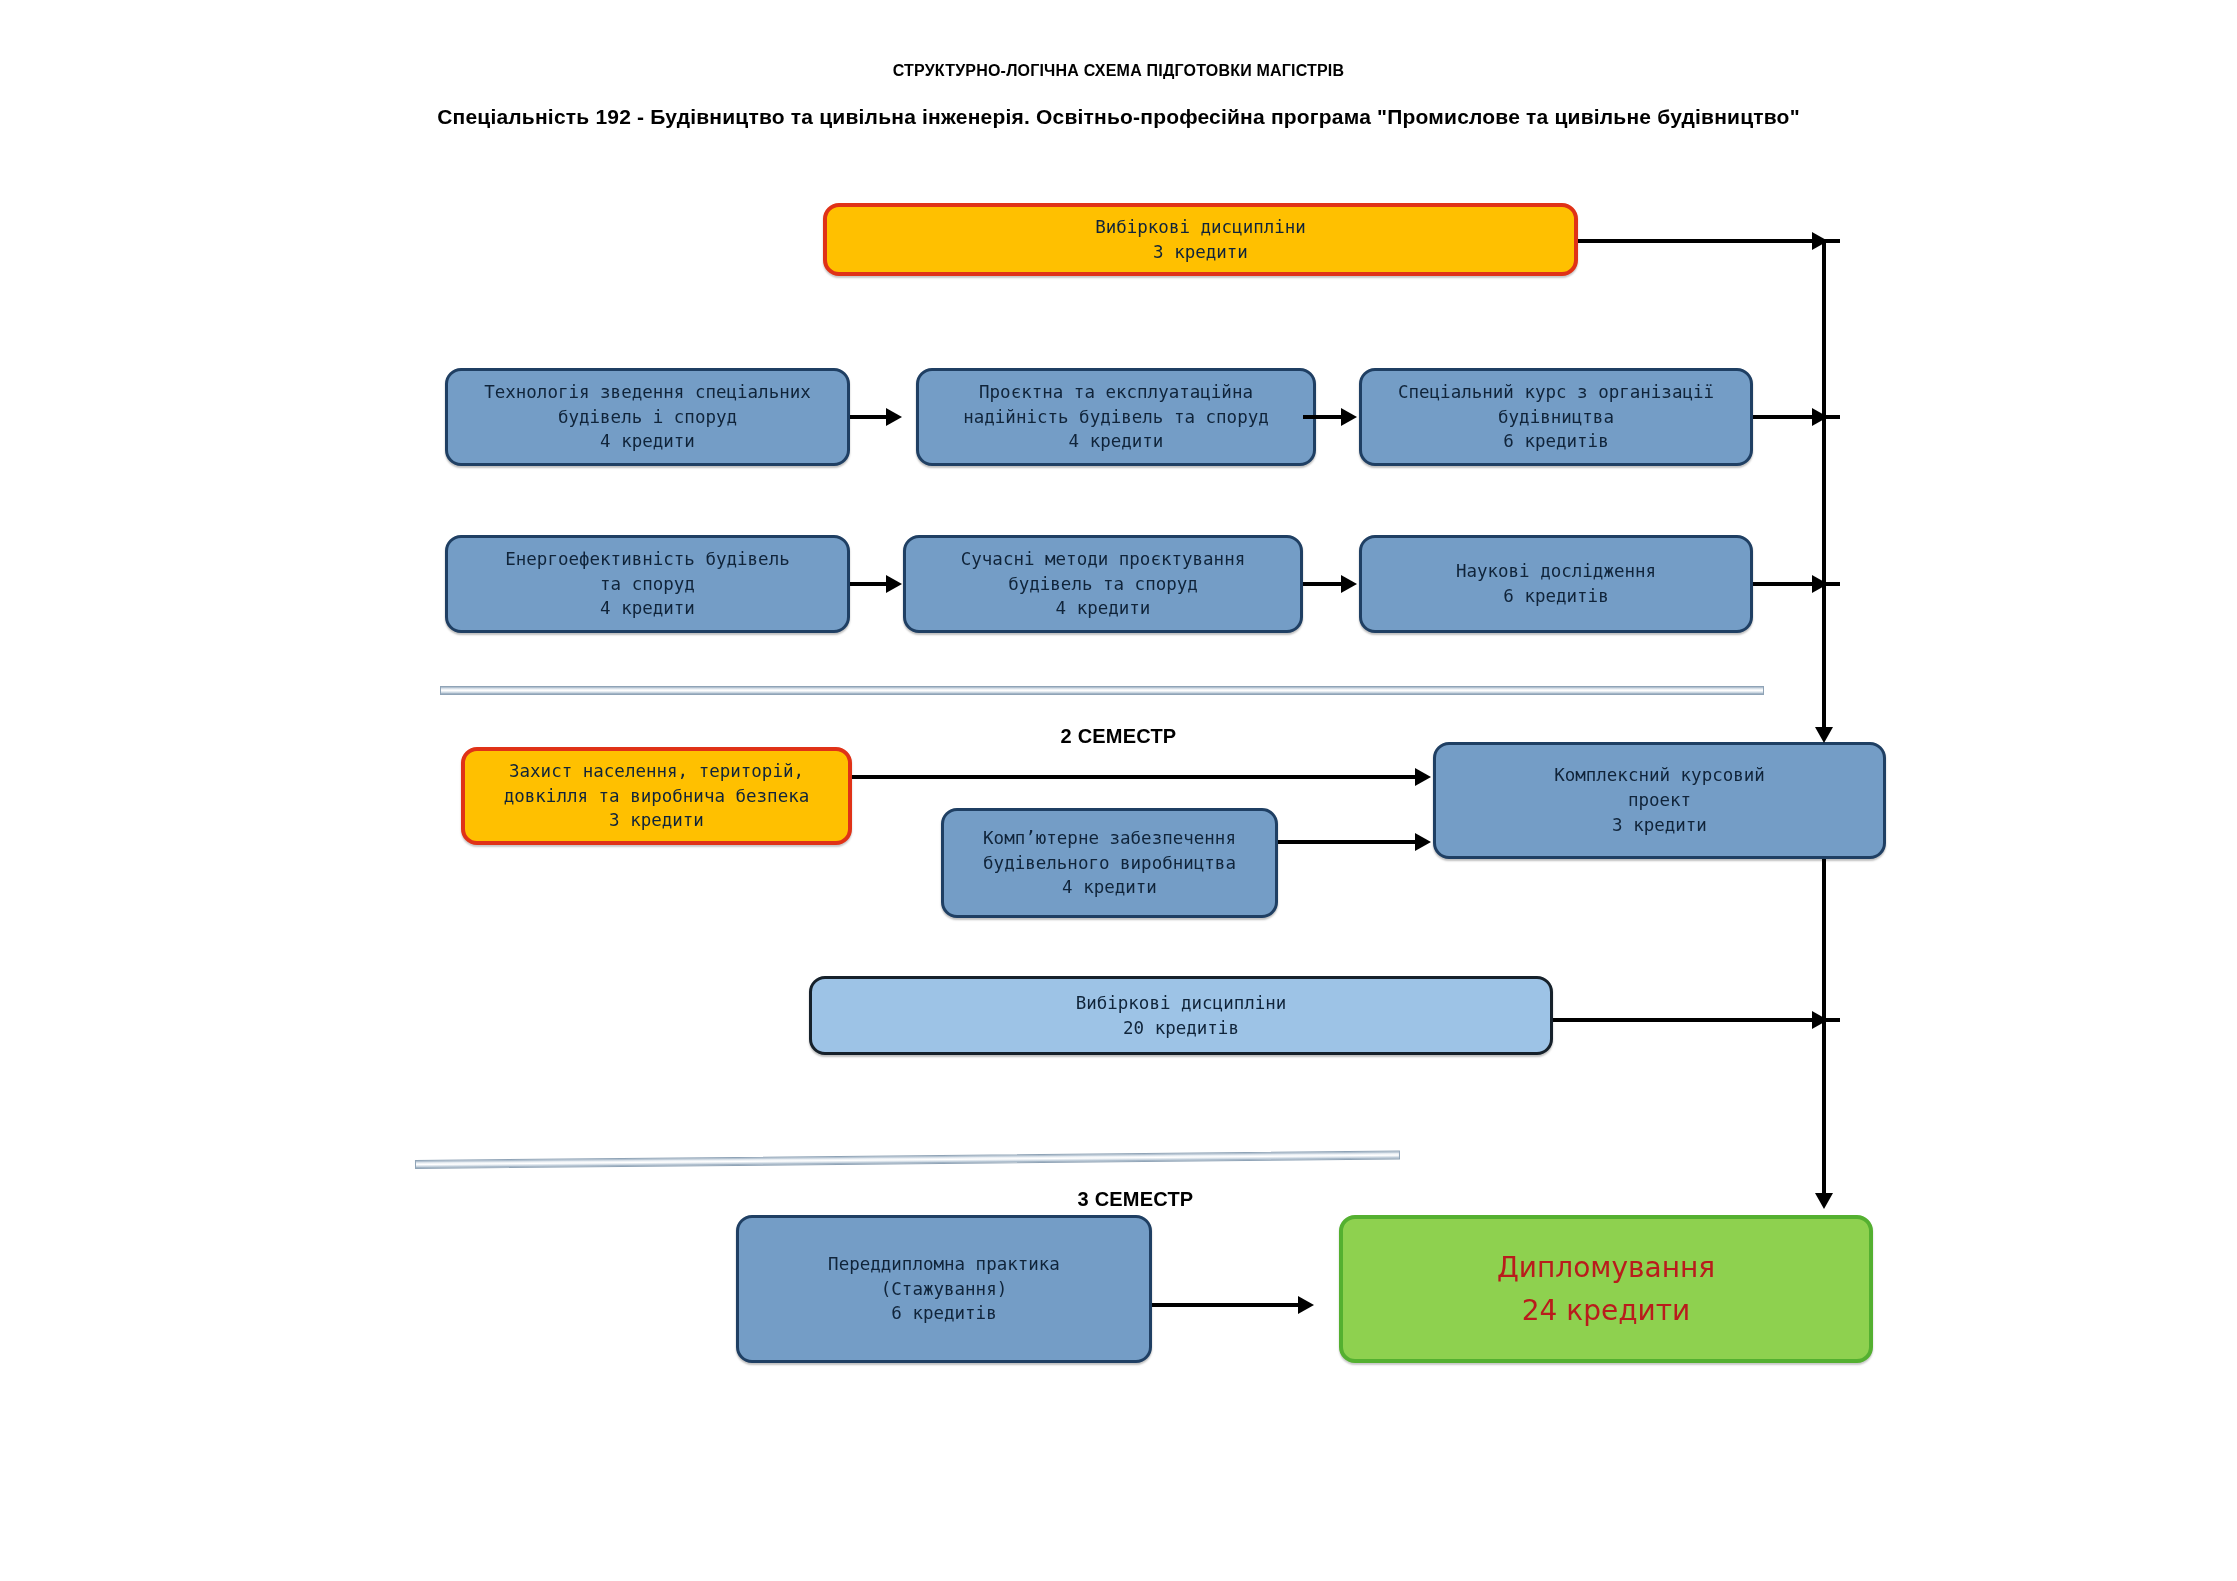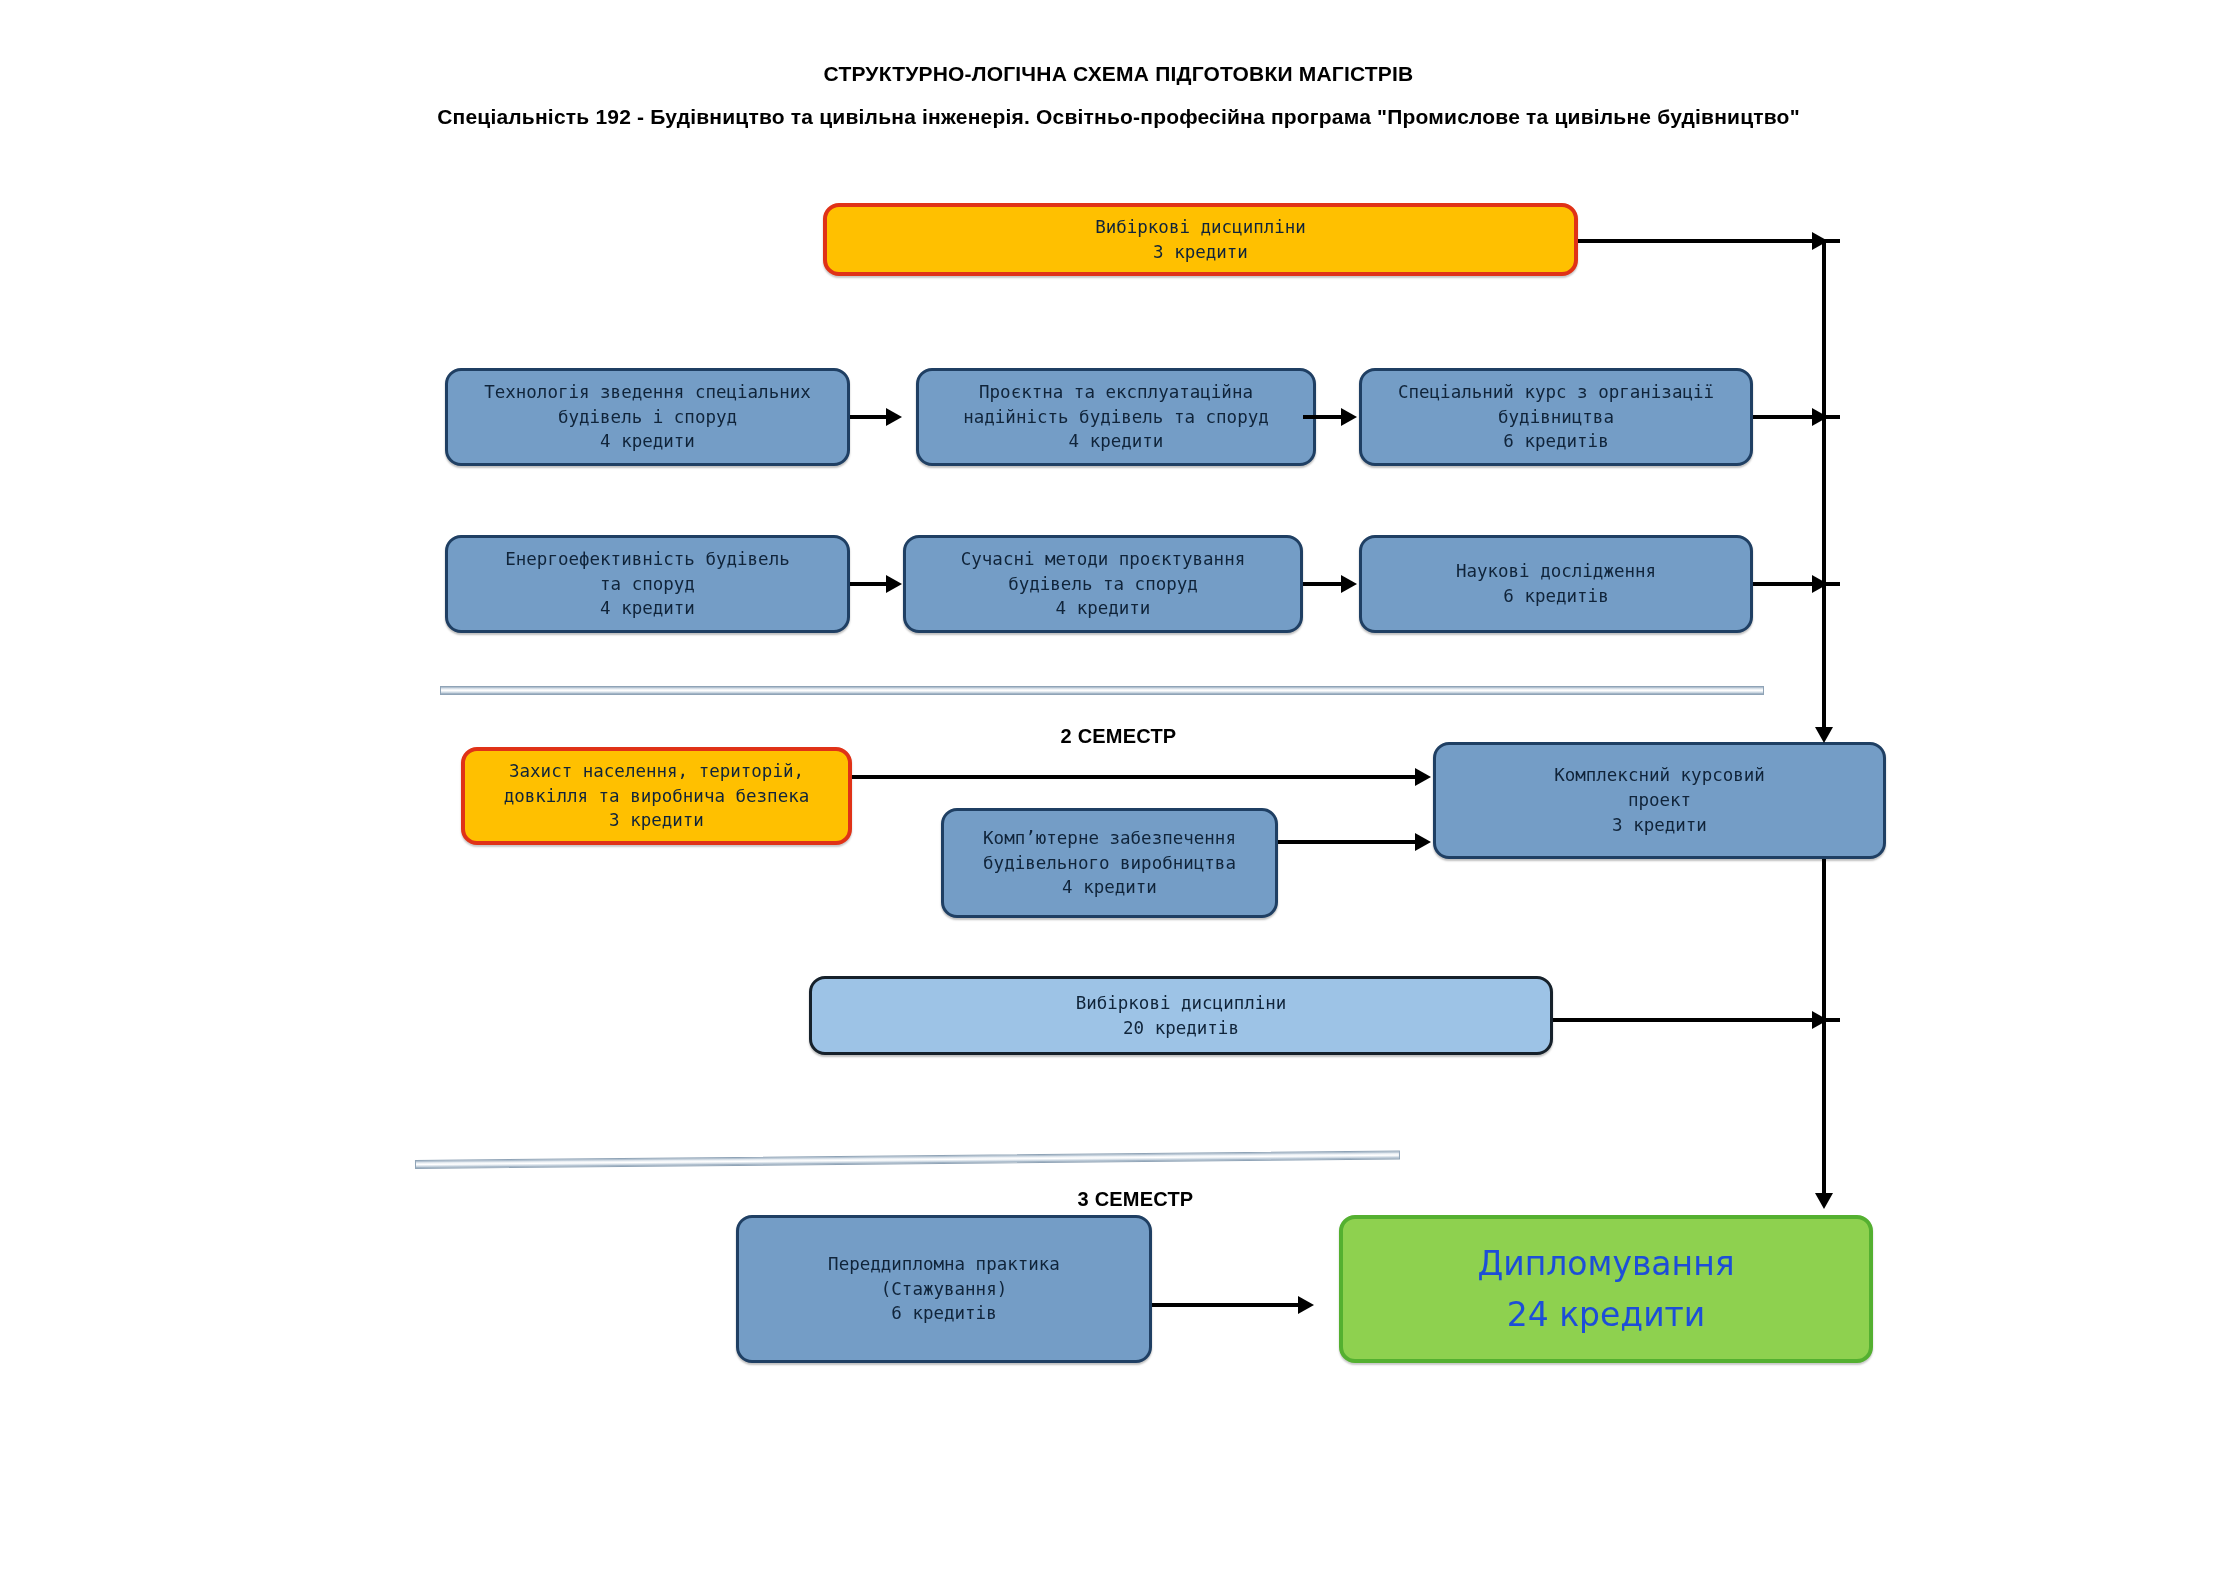--- a/index.html
+++ b/index.html
@@ -8,21 +8,21 @@
     width:2237px;height:1581px;position:relative;overflow:hidden;
   }
   #stage{position:absolute;left:0;top:0;width:2237px;height:1581px;}
 
   
   .hdr{
     position:absolute;text-align:center;font-weight:bold;color:#000;
     font-family:"Liberation Sans", sans-serif;letter-spacing:.2px;
     white-space:nowrap;
   }
-  #title-main{left:0;right:0;top:62px;font-size:21px;}
+  #title-main{left:0;right:0;top:62px;font-size:16px;}
   #title-sub {left:0;right:0;top:105px;font-size:21px;}
   .sem-label{font-size:20px;font-weight:bold;}
   #sem1{left:0;right:0;top:152px;}
   #sem2{left:0;right:0;top:725px;}
   #sem3{left:0;right:0;top:1188px;margin-left:34px;}
 
   
   .node{
     position:absolute;box-sizing:border-box;
     border-radius:16px;
@@ -47,22 +47,22 @@
   .n-orange{
     background:#ffc000;
     border:4px solid #e03217;
     box-shadow:0 2px 2px rgba(0,0,0,.22);
   }
   .n-green{
     background:#8ed14f;
     border:4px solid #54b030;
     box-shadow:0 2px 2px rgba(0,0,0,.22);
     font-family:"DejaVu Sans", sans-serif;
-    font-size:33px;line-height:1.55;
-    color:#1d4ed8;
+    font-size:28px;line-height:1.55;
+    color:#b91c1c;
     align-items:center;
   }
 
   
   .divider{
     position:absolute;height:9px;
     background:linear-gradient(to bottom,#9fb2c4 0%,#e9eef3 28%,#ffffff 52%,#c9d5e0 80%,#8da2b6 100%);
     border:1px solid #8fa3b6;
     box-sizing:border-box;
   }

